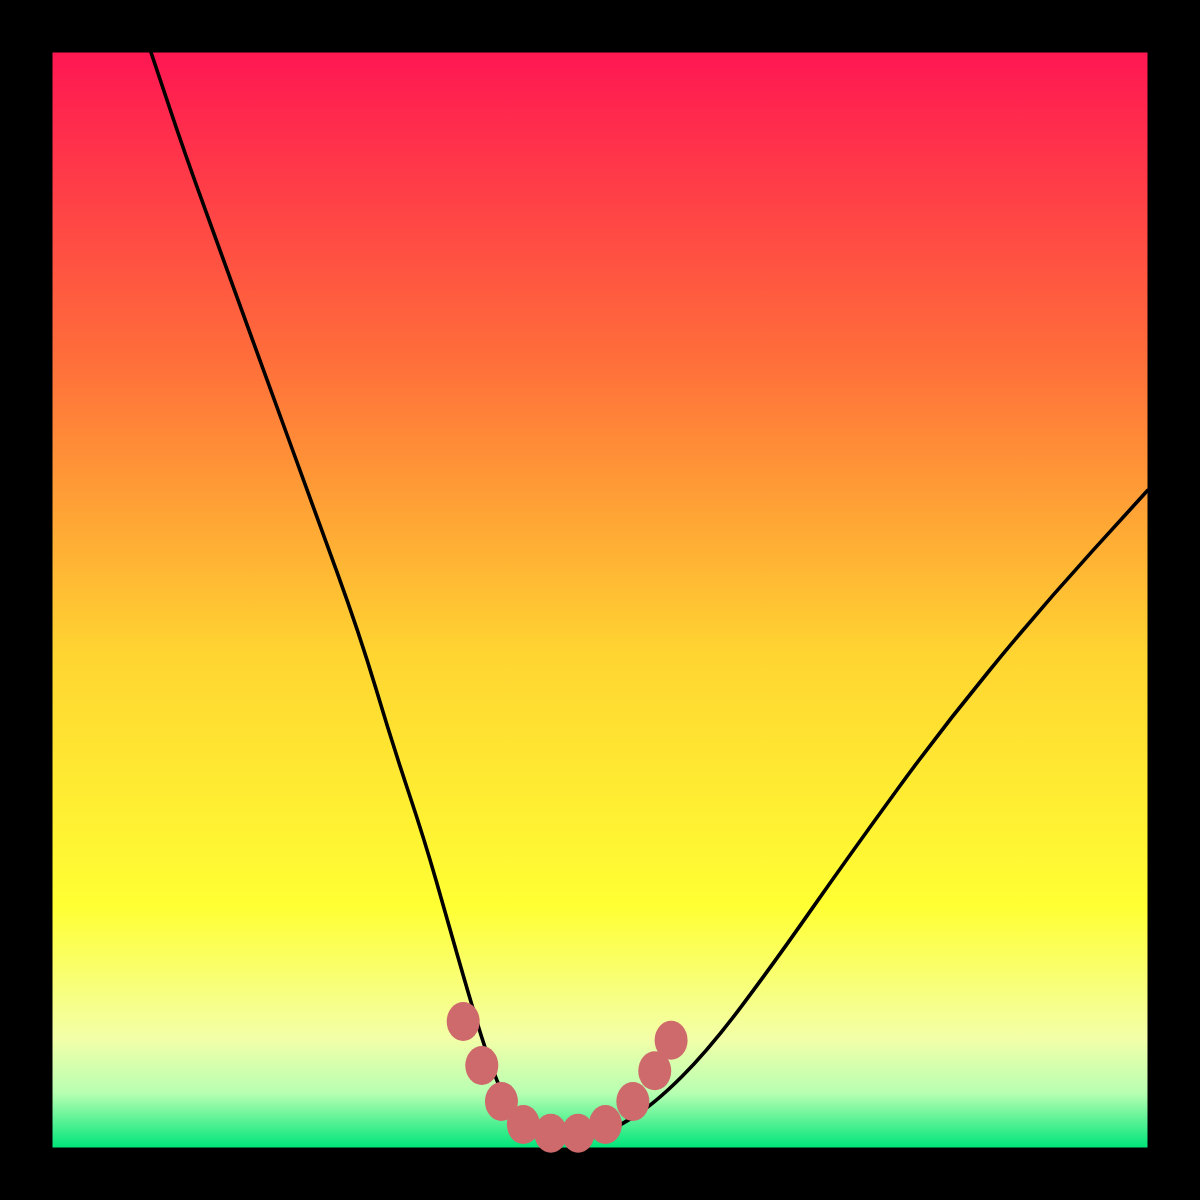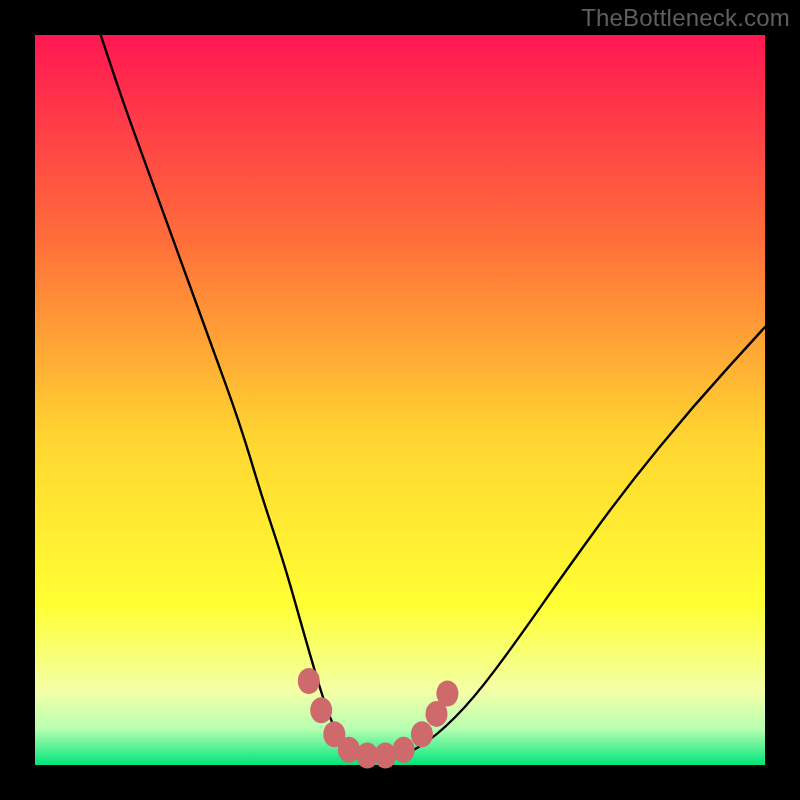--- a/index.html
+++ b/index.html
@@ -31,21 +31,20 @@
   svg.plot {
     position: absolute;
     top: 0;
     left: 0;
   }
 </style>
 </head>
 <body>
 
 <div class="frame">
-  <div class="watermark">TheBottleneck.com</div>
 
   <svg class="plot" width="800" height="800" viewBox="0 0 800 800">
     <defs>
       <linearGradient id="bg-grad" x1="0" y1="0" x2="0" y2="1">
         <stop id="g0" offset="0%" stop-color="#ff1752"></stop>
         <stop id="g1" offset="28%" stop-color="#ff6e3a"></stop>
         <stop id="g2" offset="55%" stop-color="#ffd531"></stop>
         <stop id="g3" offset="78%" stop-color="#ffff33"></stop>
         <stop id="g4" offset="90%" stop-color="#f3ffa8"></stop>
         <stop id="g5" offset="95%" stop-color="#b8ffb2"></stop>

